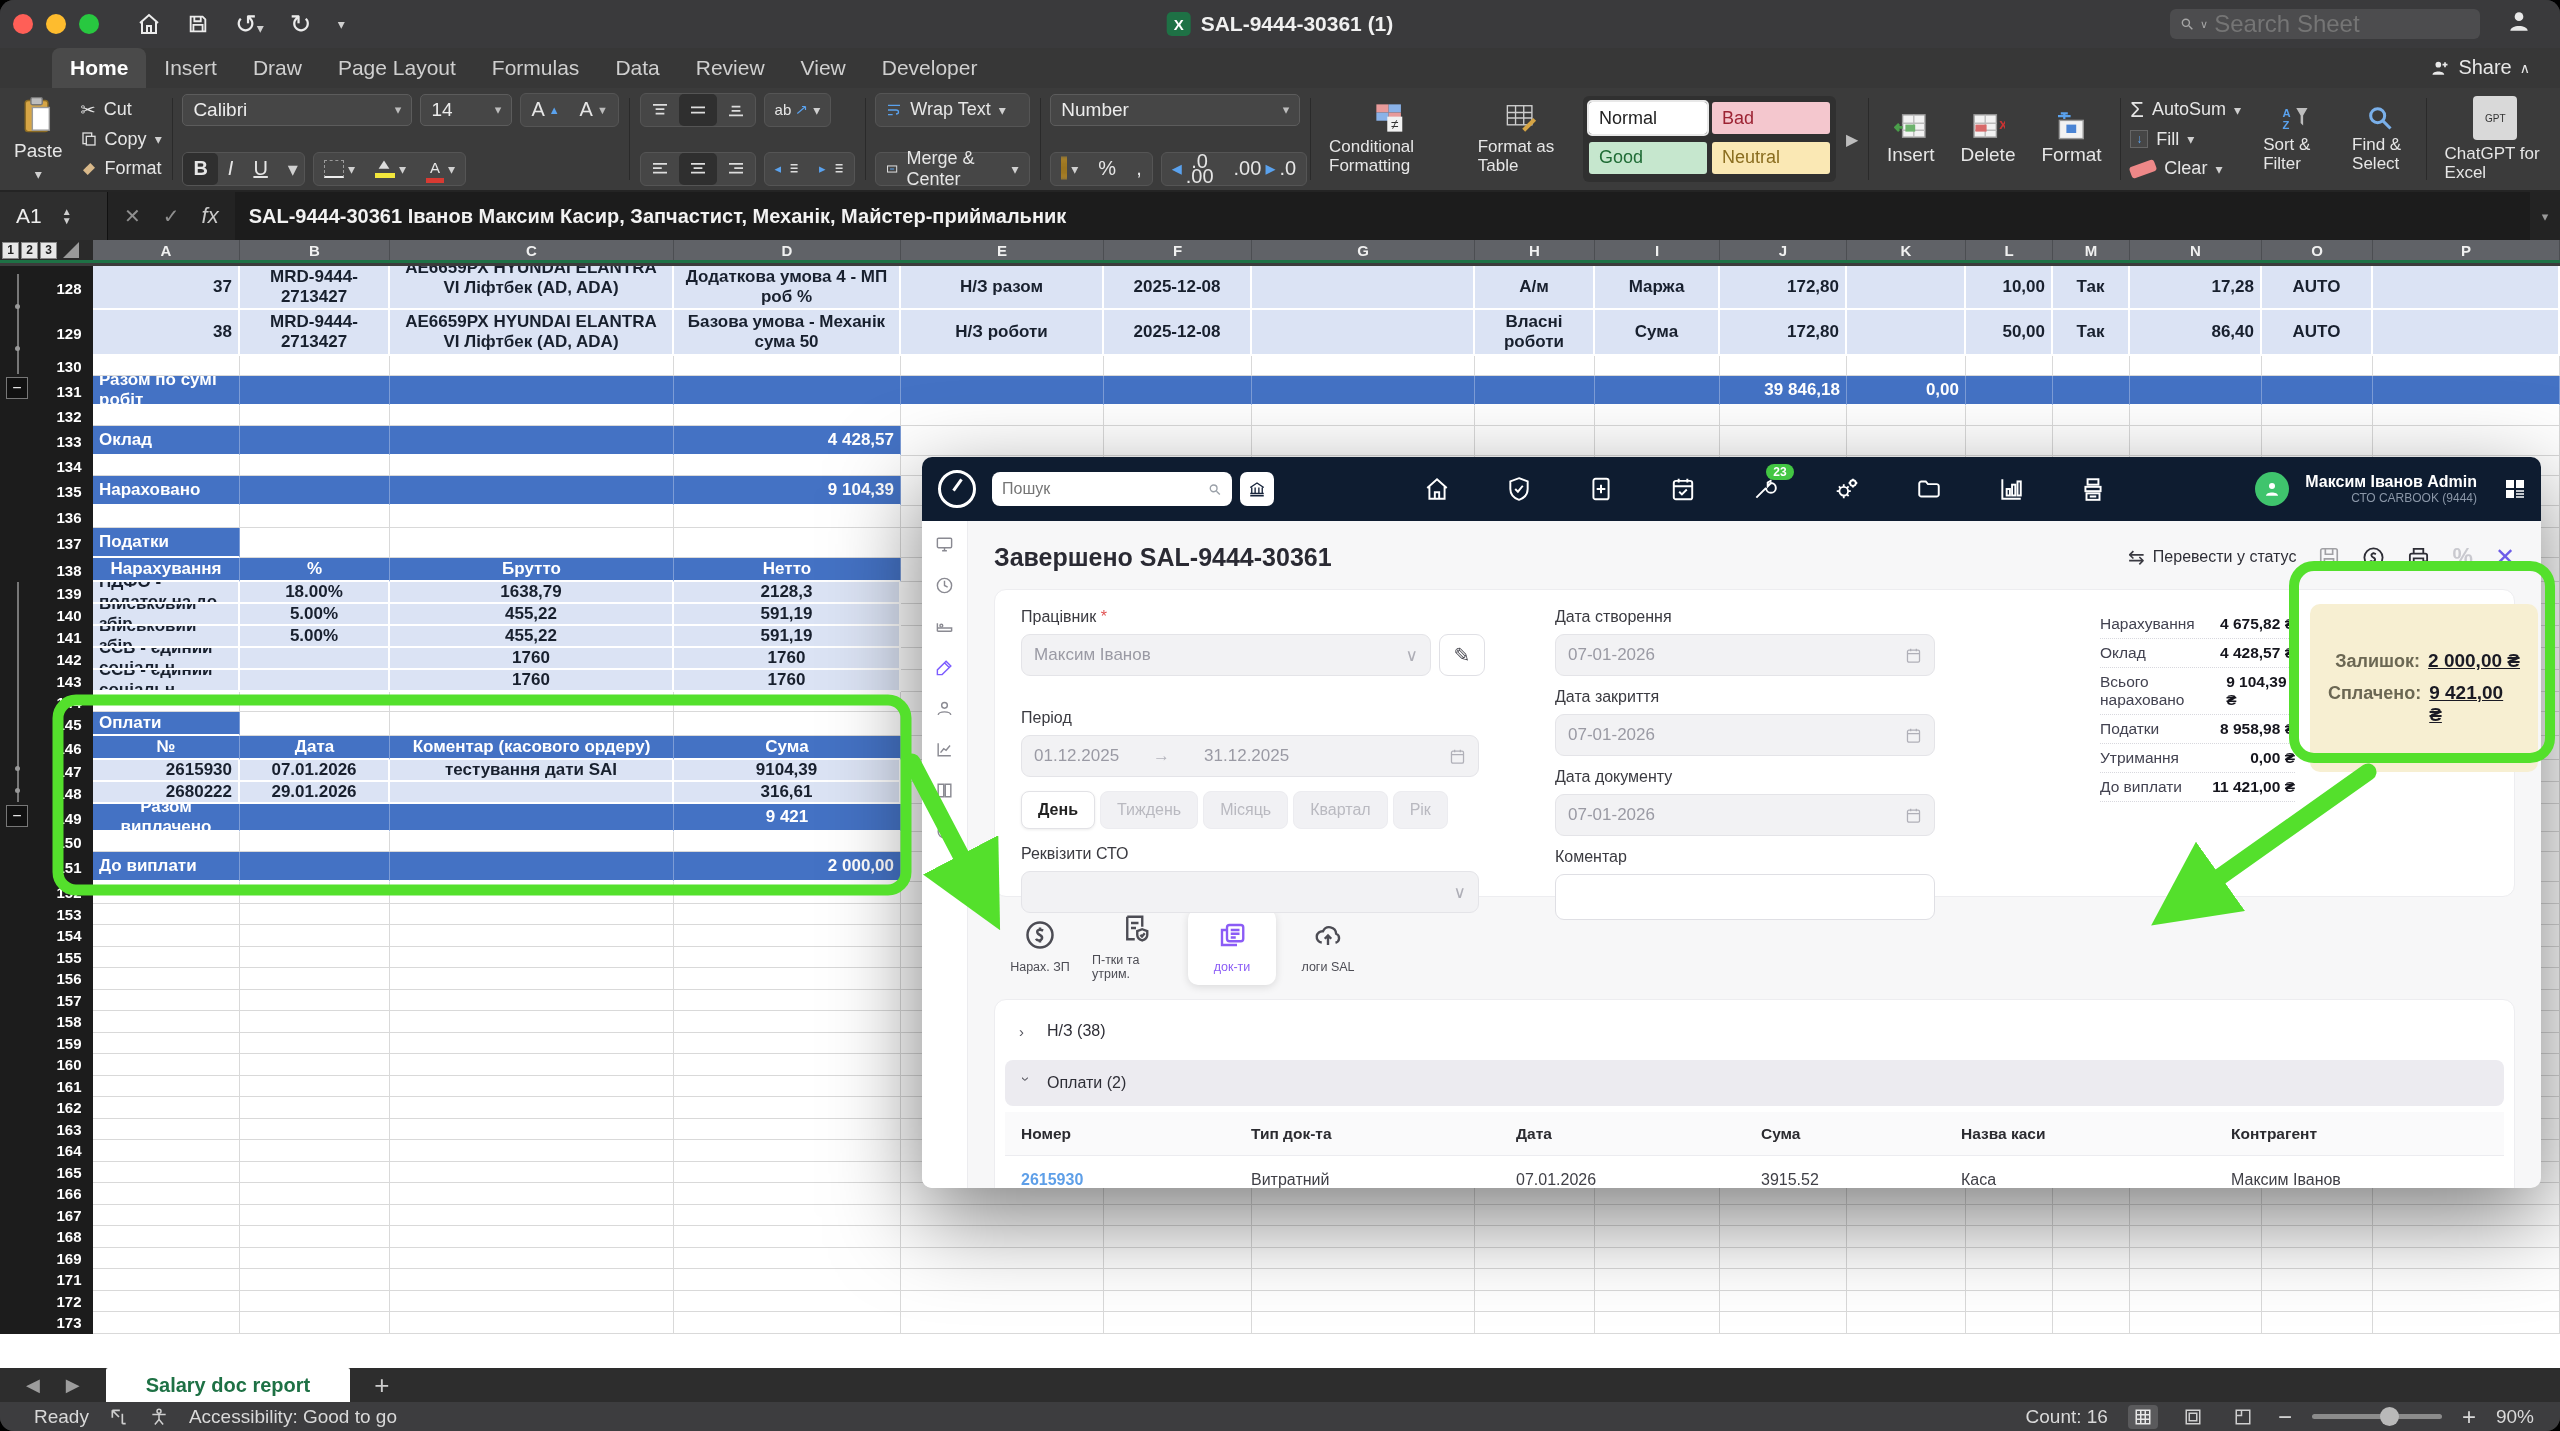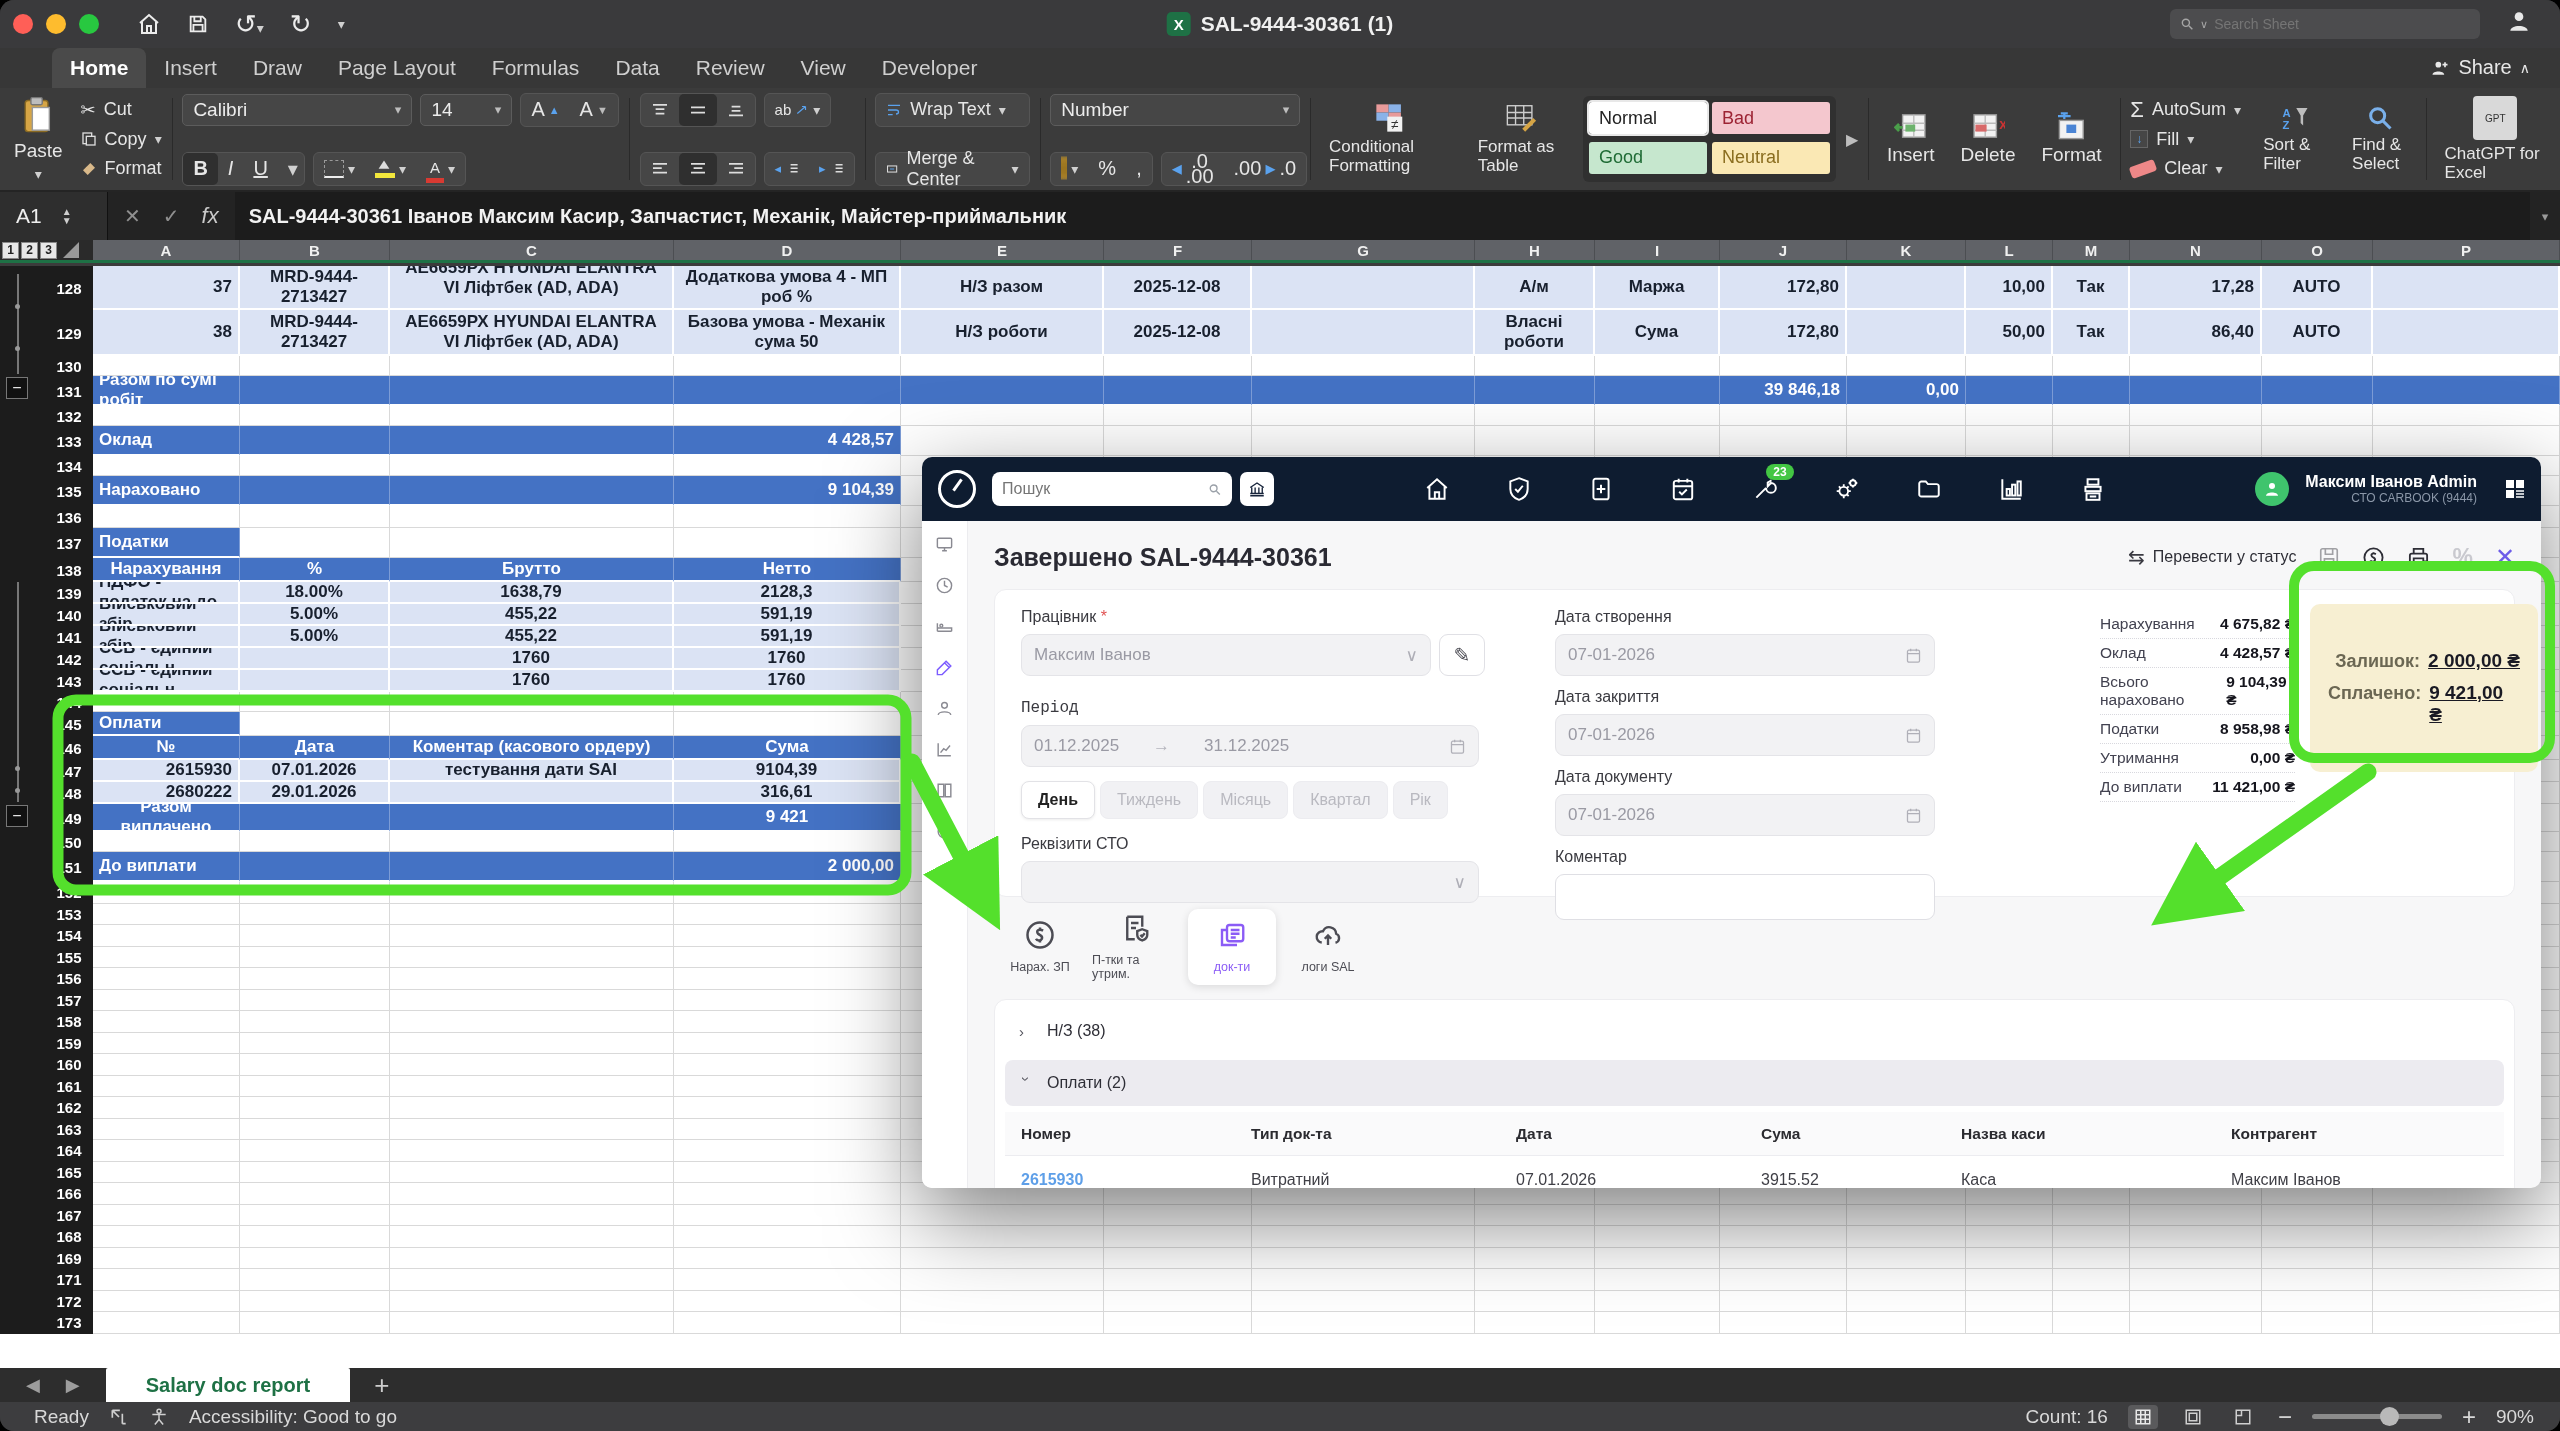--- a/index.html
+++ b/index.html
@@ -9,21 +9,21 @@
   
   .titlebar { position:absolute; left:0; top:0; width:100%; height:48px; background:#3a3a3c; display:flex; align-items:center; }
   .tl { width:20px; height:20px; border-radius:50%; margin-left:13px; }
   .tl.r{background:#ff5f57;} .tl.y{background:#febc2e;} .tl.g{background:#28c840;}
   .tb-icons { display:flex; align-items:center; gap:26px; margin-left:38px; color:#ececec; font-size:26px; }
   .tb-icons svg { display:block; }
   .caret { font-size:14px; color:#d0d0d0; }
   .doc-title { position:absolute; left:50%; transform:translateX(-50%); display:flex; align-items:center; gap:10px; color:#f0f0f0; font-size:21px; font-weight:700; }
   .xl-badge { width:24px; height:24px; background:#1e7145; border-radius:5px; color:#fff; font-size:15px; font-weight:700; display:flex; align-items:center; justify-content:center; }
   .search-sheet { position:absolute; right:80px; top:9px; width:310px; height:30px; background:#4c4c4e; border-radius:6px; display:flex; align-items:center; padding:0 10px; gap:6px; color:#a6a6a6; }
-  .search-sheet input { background:transparent; border:none; outline:none; color:#b5b5b5; font-size:14px; width:100%; font-family:"Liberation Sans",sans-serif;}
+  .search-sheet input { background:transparent; border:none; outline:none; color:#b5b5b5; font-size:24px; width:100%; font-family:"Liberation Sans",sans-serif;}
   .person-top { position:absolute; right:28px; top:8px; color:#e8e8e8; }
 
   
   .tabrow { position:absolute; left:0; top:48px; width:100%; height:40px; background:#373737; display:flex; align-items:flex-end; padding-left:52px; }
   .rtab { color:#cfcfcf; font-size:21px; padding:8px 18px; }
   .rtab.active { background:#4a4a4a; color:#fff; font-weight:700; border-radius:8px 8px 0 0; }
   .share { position:absolute; right:30px; top:8px; color:#e8e8e8; font-size:20px; display:flex; gap:8px; align-items:center;}
 
   
   .ribbon { position:absolute; left:0; top:88px; width:100%; height:104px; background:#3b3b3b; border-bottom:2px solid #242424; display:flex; align-items:stretch; padding:8px 6px; gap:10px; color:#e6e6e6; }
@@ -1824,21 +1824,21 @@
       <div class="formcard">
         <div class="fcol1">
           <div class="flabel"><span>Працівник</span> <span class="req">*</span></div>
           <div class="rowflex">
             <div class="finput" style="width:410px;">
                 <span>Максим Іванов</span>
                 <span style="margin-left:auto;color:#aeaeb6;">∨</span>
               </div>
             <span class="pencilbtn">✎</span>
           </div>
-          <div class="flabel" style="margin-top:23px;font-family:Liberation Mono, monospace;">Період</div>
+          <div class="flabel" style="margin-top:33px;">Період</div>
           <div class="finput" style="width:458px;">
             <span>01.12.2025</span>
             <span style="margin:0 26px;color:#b5b5bd;">→</span>
             <span>31.12.2025</span>
             <span style="margin-left:auto;">
                 <svg class="ic" width="17" height="17" viewBox="0 0 24 24" fill="none" stroke="#b0b0b8" stroke-width="1.8">
                   <rect x="3.5" y="4.5" width="17" height="17" rx="2"></rect>
                   <path d="M3.5 9.5 H20.5 M8 2.5 V6 M16 2.5 V6"></path>
                 </svg>
               </span>

